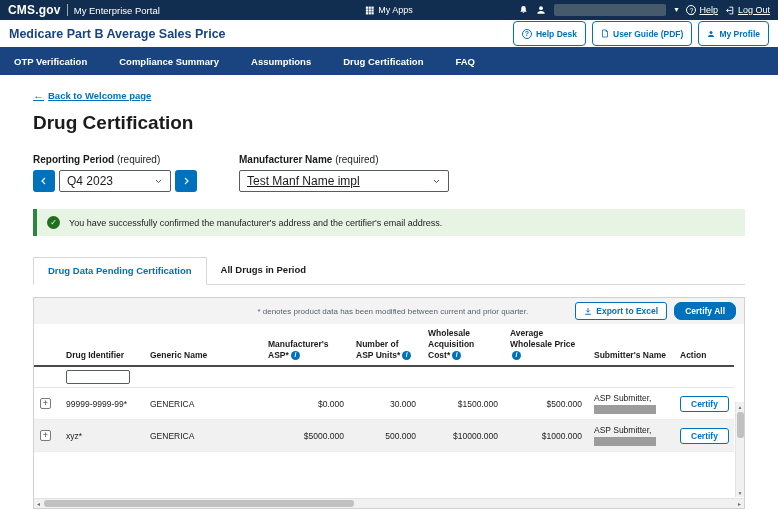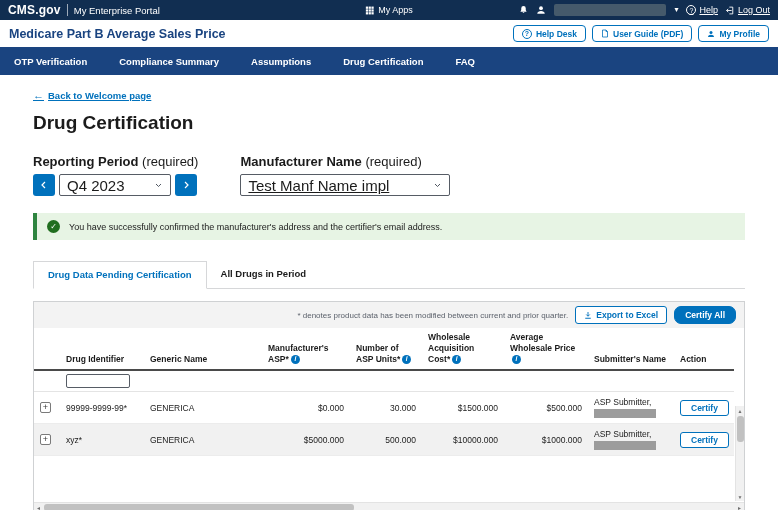--- a/index.html
+++ b/index.html
@@ -20,46 +20,46 @@
     font-size:7px; display:inline-flex; align-items:center; justify-content:center; }
   .redacted-user { width:112px; height:12px; background:#455a6b; border-radius:2px; }
   .toplink { color:#fff; text-decoration:underline; cursor:pointer; display:inline-flex;
     align-items:center; gap:3px; }
   .caret { font-size:8px; line-height:1; }
 
   
   .appbar { height:27px; background:#fff; display:flex; align-items:center; padding:0 9px; }
   .app-title { color:#1a4480; font-weight:bold; font-size:12.5px; }
   .appbar-buttons { margin-left:auto; display:flex; gap:6px; }
-  .pill-btn { display:inline-flex; align-items:center; gap:4px; height:17px; padding:0 8px;
+  .pill-btn { display:inline-flex; align-items:center; gap:4px; height:25px; padding:0 8px;
     border:1px solid #0071bc; border-radius:4px; background:#fff; color:#0071bc;
     font-weight:bold; font-size:8.5px; cursor:pointer; }
   .pill-btn .q-circle { border-color:#0071bc; color:#0071bc; }
 
   
   .mainnav { height:28px; background:#1a4480; display:flex; align-items:center;
     padding:0 14px; gap:32px; }
   .mainnav .nav-item { color:#fff; font-weight:bold; font-size:9.5px; cursor:pointer; }
 
   
   .content { padding:10px 33px 0 33px; }
   .back-link { color:#0071bc; font-size:9.5px; font-weight:bold; text-decoration:underline;
     display:inline-flex; align-items:center; gap:4px; cursor:pointer; }
   .back-link .arrow { text-decoration:none; font-size:11px; }
   h1.page-title { font-size:19px; margin:9px 0 20px 0; color:#1b1b1b; }
 
   .form-row { display:flex; gap:42px; align-items:flex-start; }
-  .field-label { font-size:13px; margin-bottom:5px; }
+  .field-label { font-size:10px; margin-bottom:5px; }
   .field-label b { font-weight:bold; }
   .controls { display:flex; align-items:center; gap:4px; }
   .step-btn { width:22px; height:22px; background:#0071bc; border:none; border-radius:3px;
     color:#fff; display:inline-flex; align-items:center; justify-content:center; cursor:pointer; }
   .select-box { height:22px; border:1px solid #565c65; border-radius:2px; background:#fff;
     display:inline-flex; align-items:center; justify-content:space-between; padding:8px 7px;
-    font-size:15px; cursor:pointer; }
+    font-size:12px; cursor:pointer; }
   .select-period { width:112px; }
   .select-manf { width:210px;text-decoration:underline; }
 
   .alert-success { margin-top:17px; background:#e7f4e4; border-left:4px solid #2e8540;
     height:27px; display:flex; align-items:center; gap:9px; padding:0 10px; font-size:9px; }
   .check-circle { width:13px; height:13px; border-radius:50%; background:#216e1f; color:#fff;
     font-size:8px; display:inline-flex; align-items:center; justify-content:center; flex:none; }
 
   .tabs { margin-top:21px; display:flex; border-bottom:1px solid #d6d7d9; }
   .tab { font-size:9.5px; font-weight:bold; padding:7px 14px 8px 14px; cursor:pointer; }
@@ -68,21 +68,21 @@
   .tab.inactive { color:#1b1b1b; }
 
   
   .panel { margin-top:12px; border:1px solid #cfd1d3; background:#fff; position:relative;
     height:212px; overflow:hidden; }
   .panel-toolbar { background:#f3f3f3; display:flex; align-items:center; justify-content:flex-end;
     gap:7px; padding:4px 8px; }
   .footnote { font-size:8px; color:#5b616b; }
   .btn-export { display:inline-flex; align-items:center; gap:4px; border:1px solid #0071bc;
     background:#fff; color:#0071bc; font-weight:bold; font-size:8.5px; padding:3px 8px;
-    border-radius:3px; cursor:pointer; }
+    border-radius:3px; cursor:pointer;margin-left:40px; }
   .btn-certify-all { border:1px solid #0071bc; background:#0071bc; color:#fff; font-weight:bold;
     font-size:8.5px; padding:3px 10px; border-radius:7px; cursor:pointer; }
   .panel-caption { background:#f3f3f3; font-weight:bold; font-size:9px; padding:4px 8px 5px 8px;
     border-bottom:1px solid #e2e2e2; }
 
   table.grid { border-collapse:collapse; width:700px; font-size:8.5px; table-layout:fixed; }
   table.grid th { font-weight:bold; vertical-align:bottom; padding:4px 6px; line-height:1.3;
     border-bottom:2px solid #4a4a4a; text-align:left; }
   th.num, td.num { text-align:right; }
   .info-icon { display:inline-flex; width:9px; height:9px; border-radius:50%; background:#0071bc;

